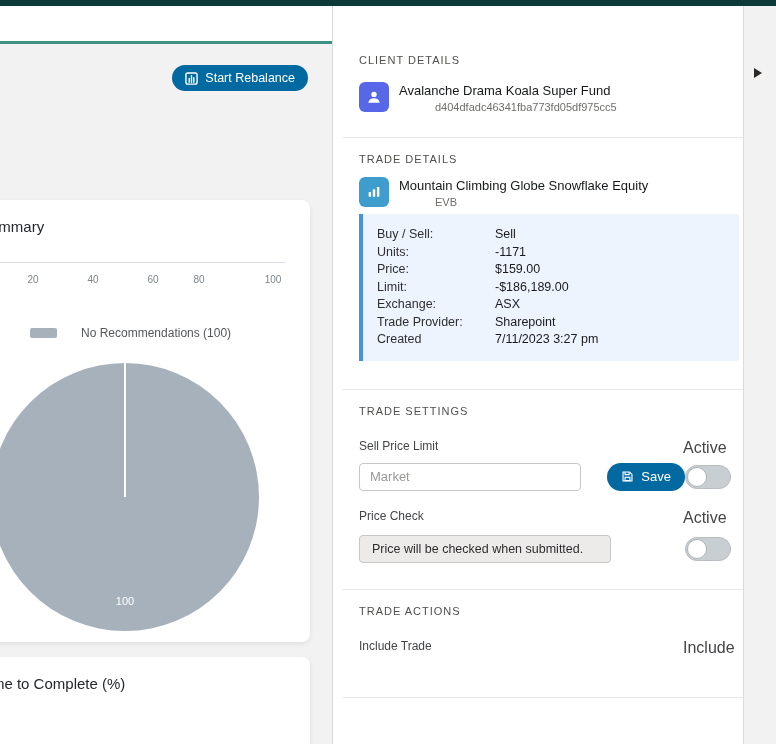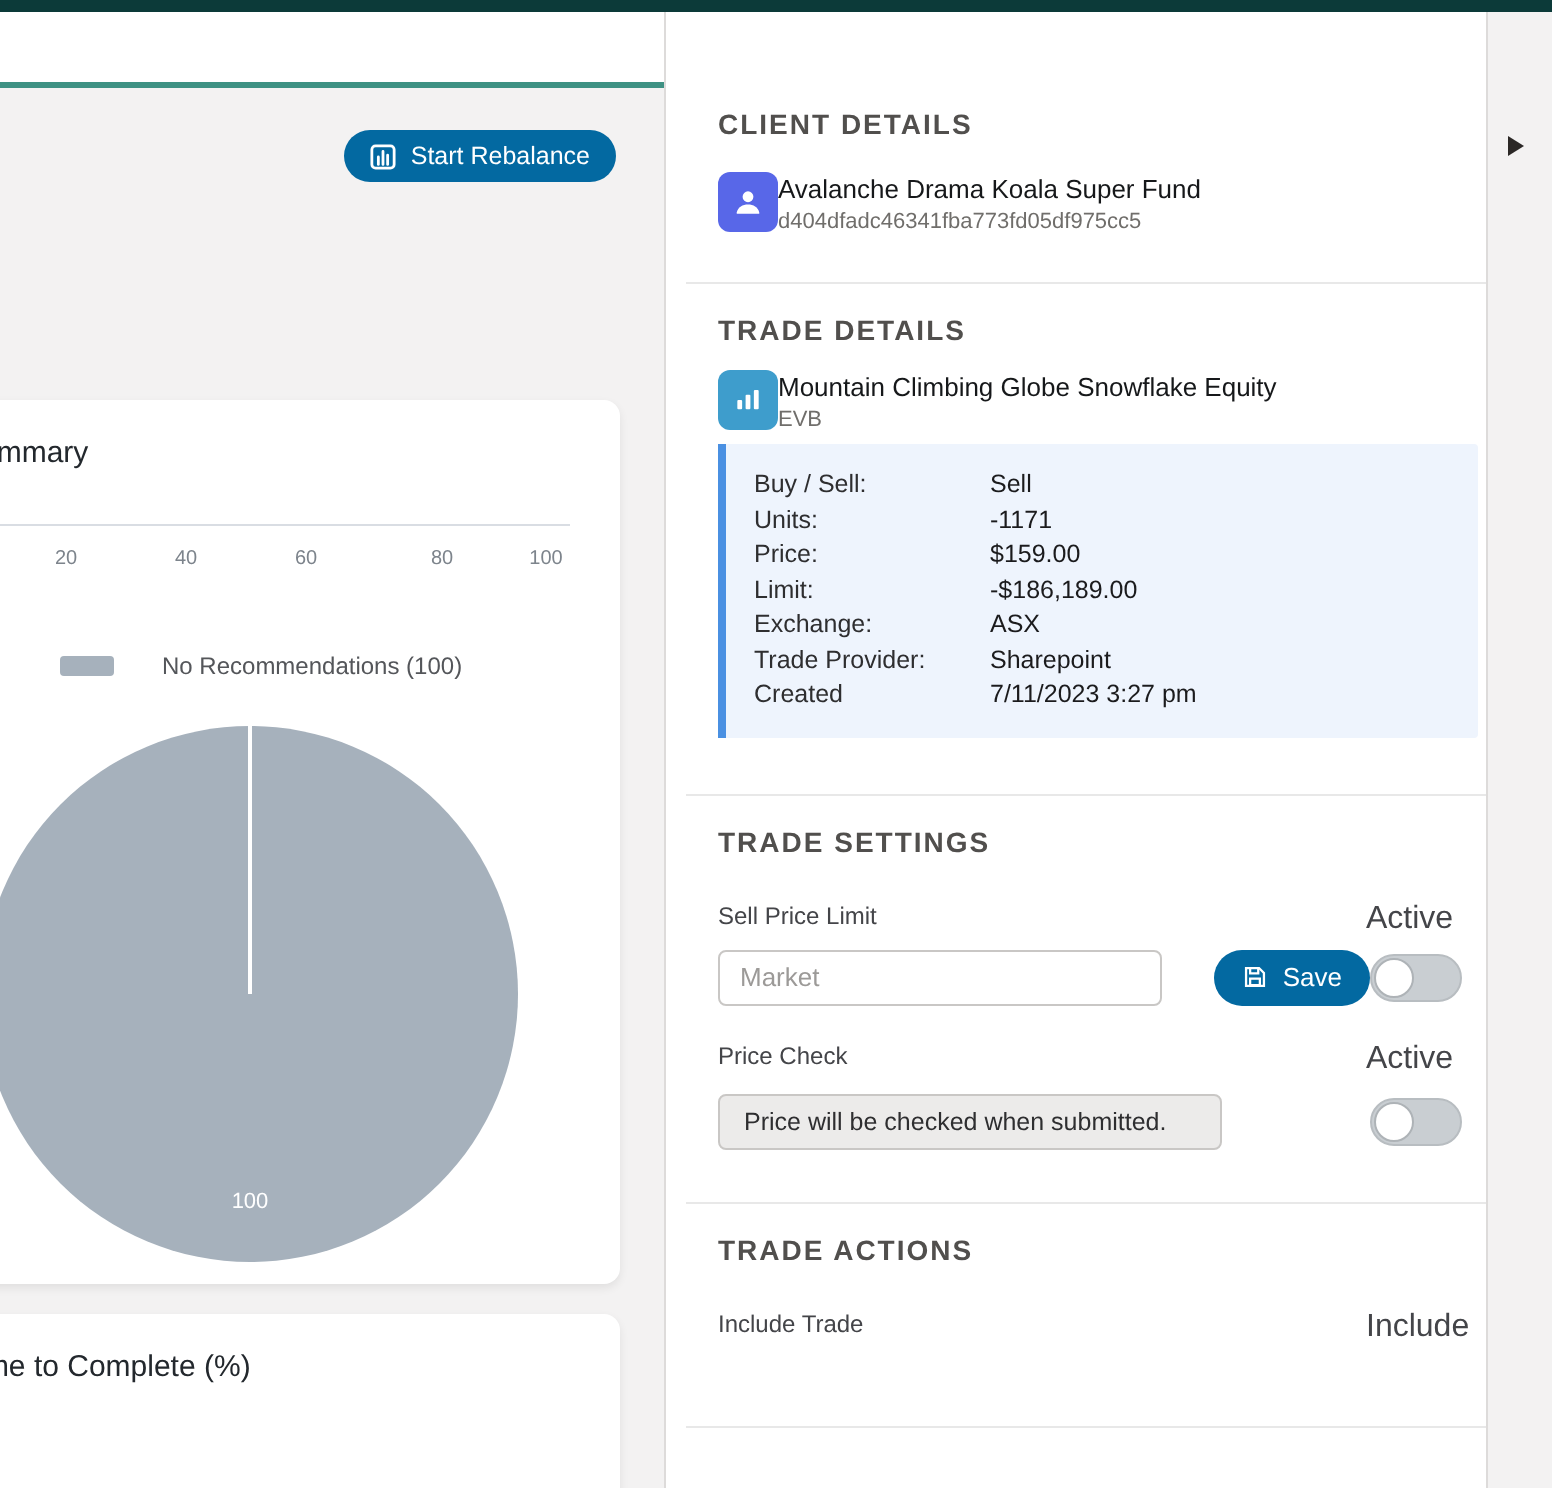--- a/index.html
+++ b/index.html
@@ -30,48 +30,48 @@
     border-radius:8px; box-shadow:0 2px 5px rgba(0,0,0,0.08);
     overflow:hidden;
   }
   .card1 { top:156px; height:442px; }
   .card2 { top:613px; height:200px; }
   .card-title { font-size:15px; color:#23282d; padding:18px 0 0 20px; white-space:nowrap; }
 
   .axis { position:absolute; left:13px; top:62px; width:312px; border-top:1px solid #d9dde3; }
   .tick { position:absolute; top:-3px; transform:translateX(-50%); text-align:center; }
   .tick-1 { left:60px; } .tick-2 { left:120px; } .tick-3 { left:180px; }
-  .tick-4 { left:248px; } .tick-5 { left:300px; }
+  .tick-4 { left:226px; } .tick-5 { left:300px; }
   .tick-mark { width:1px; height:6px; background:#c6ccd3; margin:0 auto; }
   .tick-label { font-size:10px; color:#7d848c; margin-top:14px; }
 
   .legend { position:absolute; top:126px; left:70px; display:flex; align-items:center; gap:24px; }
   .legend-swatch { width:27px; height:10px; background:#a6b1bc; border-radius:2px; }
   .legend-label { font-size:12px; color:#54565a; }
 
   .pie { position:absolute; left:31px; top:163px; width:268px; height:268px; border-radius:50%; background:#a6b1bc; }
   .pie-line { position:absolute; left:calc(50% - 1px); top:0; width:2px; height:134px; background:#fff; }
   .pie-label { position:absolute; left:0; right:0; top:232px; text-align:center; color:#fff; font-size:11px; }
 
   
   .right-panel {
     position:absolute; top:6px; left:332px; width:412px; bottom:0;
     background:#fff; border-left:1px solid #dddbda; border-right:1px solid #dddbda;
   }
   .rp-inner { padding:48px 12px 0 26px; }
-  .sec-heading { font-size:14px; letter-spacing:1px; color:#514f4d; font-weight:700; }
-
-  .record-row { display:flex; align-items:flex-start; cursor:pointer; }
+  .sec-heading { font-size:11px; letter-spacing:1px; color:#514f4d; font-weight:400; }
+
+  .record-row { display:flex; gap:10px; align-items:flex-start; cursor:pointer; }
   .client-row { margin-top:16px; }
   .trade-row { margin-top:12px; }
   .record-icon { width:30px; height:30px; border-radius:6px; display:flex; align-items:center; justify-content:center; flex:none; }
   .client-icon-bg { background:#5867e8; }
   .equity-icon-bg { background:#3e9dcc; }
   .record-name { font-size:13px; color:#16181a; margin-top:1px; }
-  .record-sub { font-size:11px; color:#706e6b; margin-top:3px; }
+  .record-sub { font-size:11px; color:#706e6b; margin-top:3px;margin-left:36px; }
 
   hr.div { border:none; border-top:1px solid #e8e8e8; margin:24px -12px 0 -16px; }
   hr.div-td { margin-top:28px; }
   hr.div-ts { margin-top:26px; }
   hr.div-ta { margin-top:40px; }
   .after-hr { margin-top:15px; }
 
   .info-box {
     margin:6px -8px 0 0; background:#eef4fd; border-left:4px solid #4a90e2;
     padding:12px 14px; border-radius:0 2px 2px 0;

